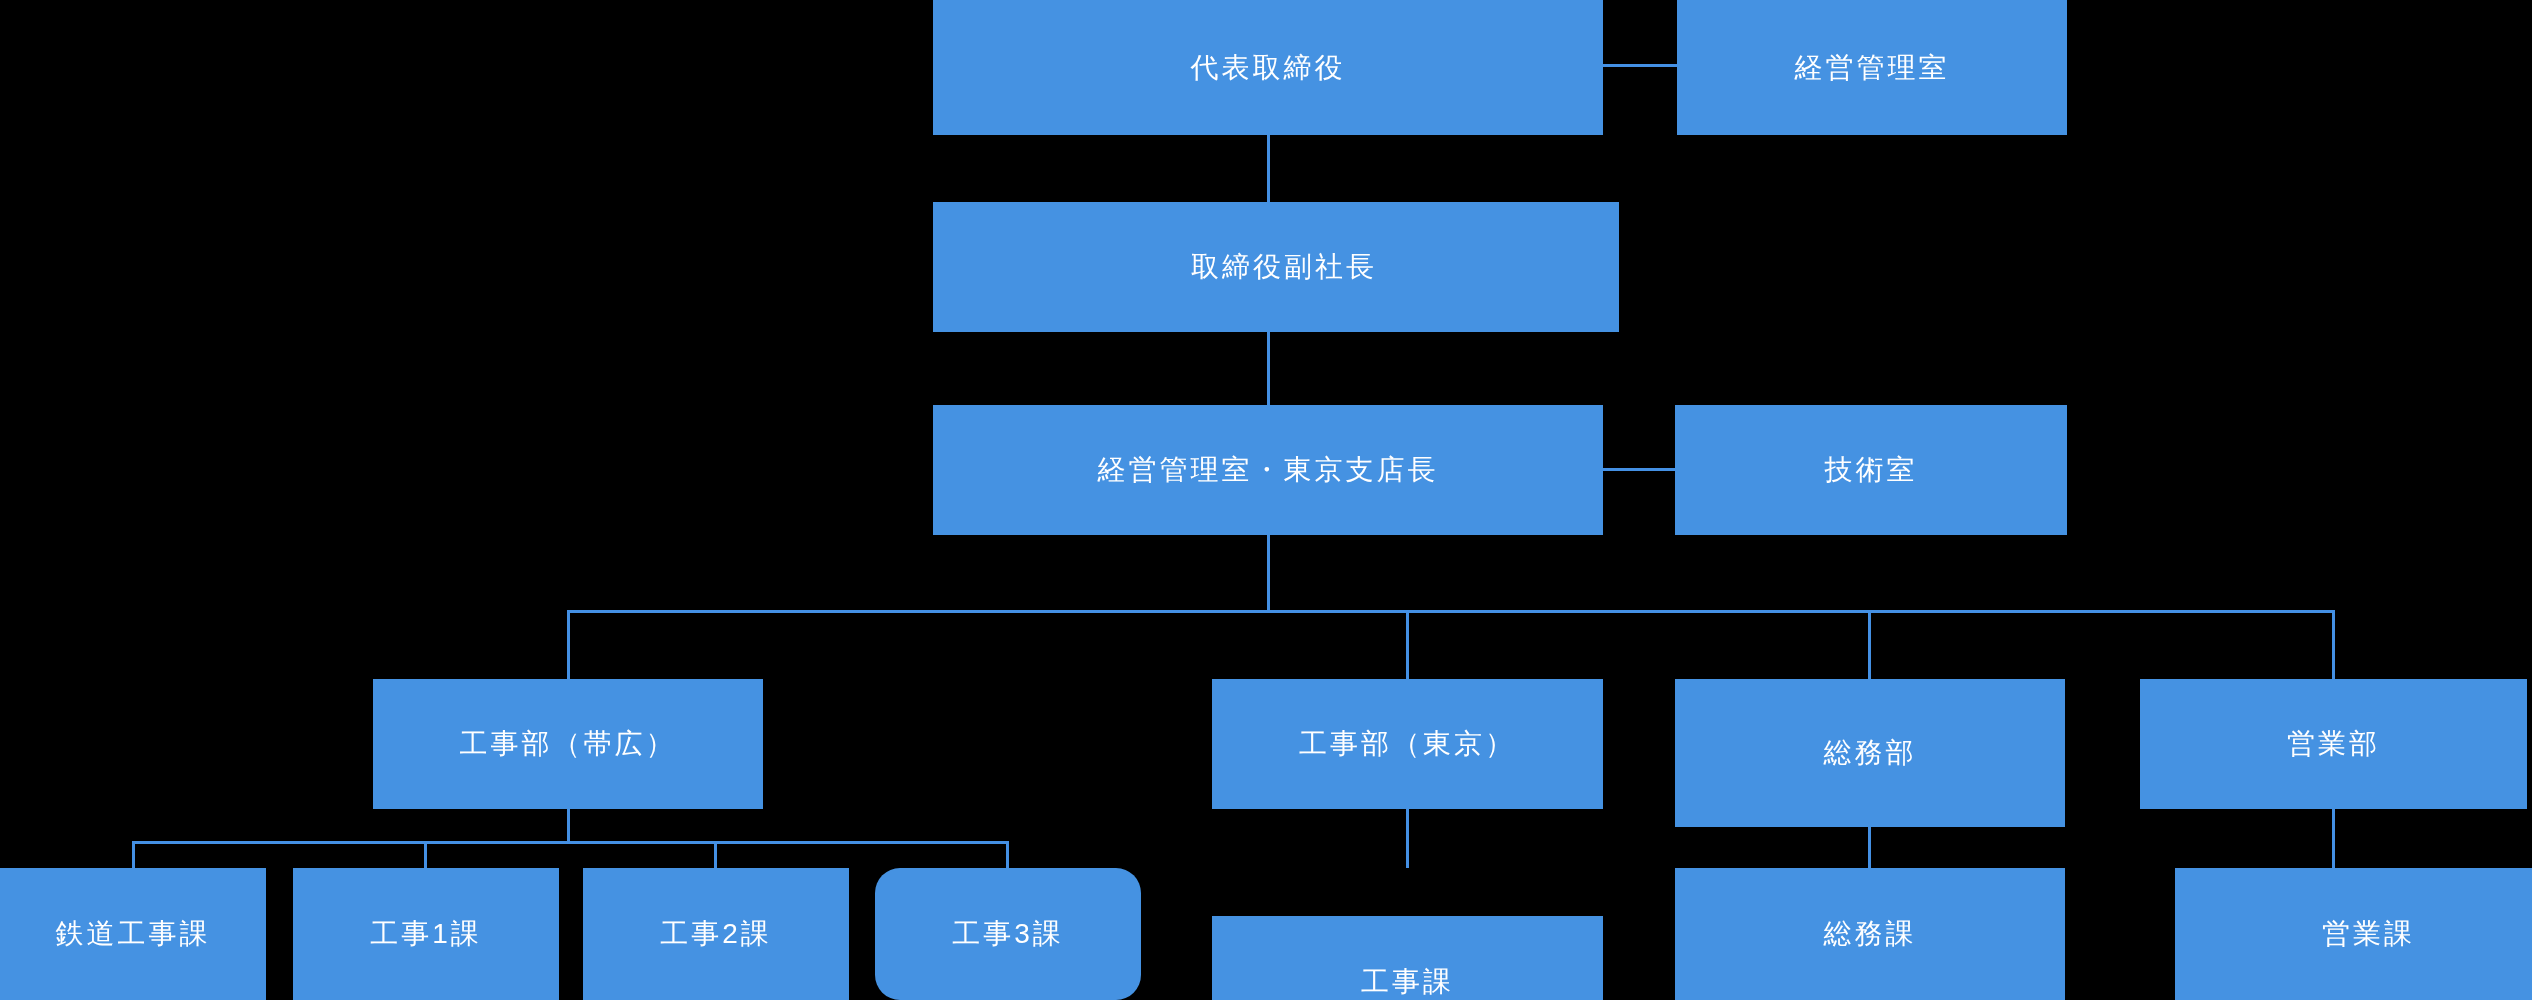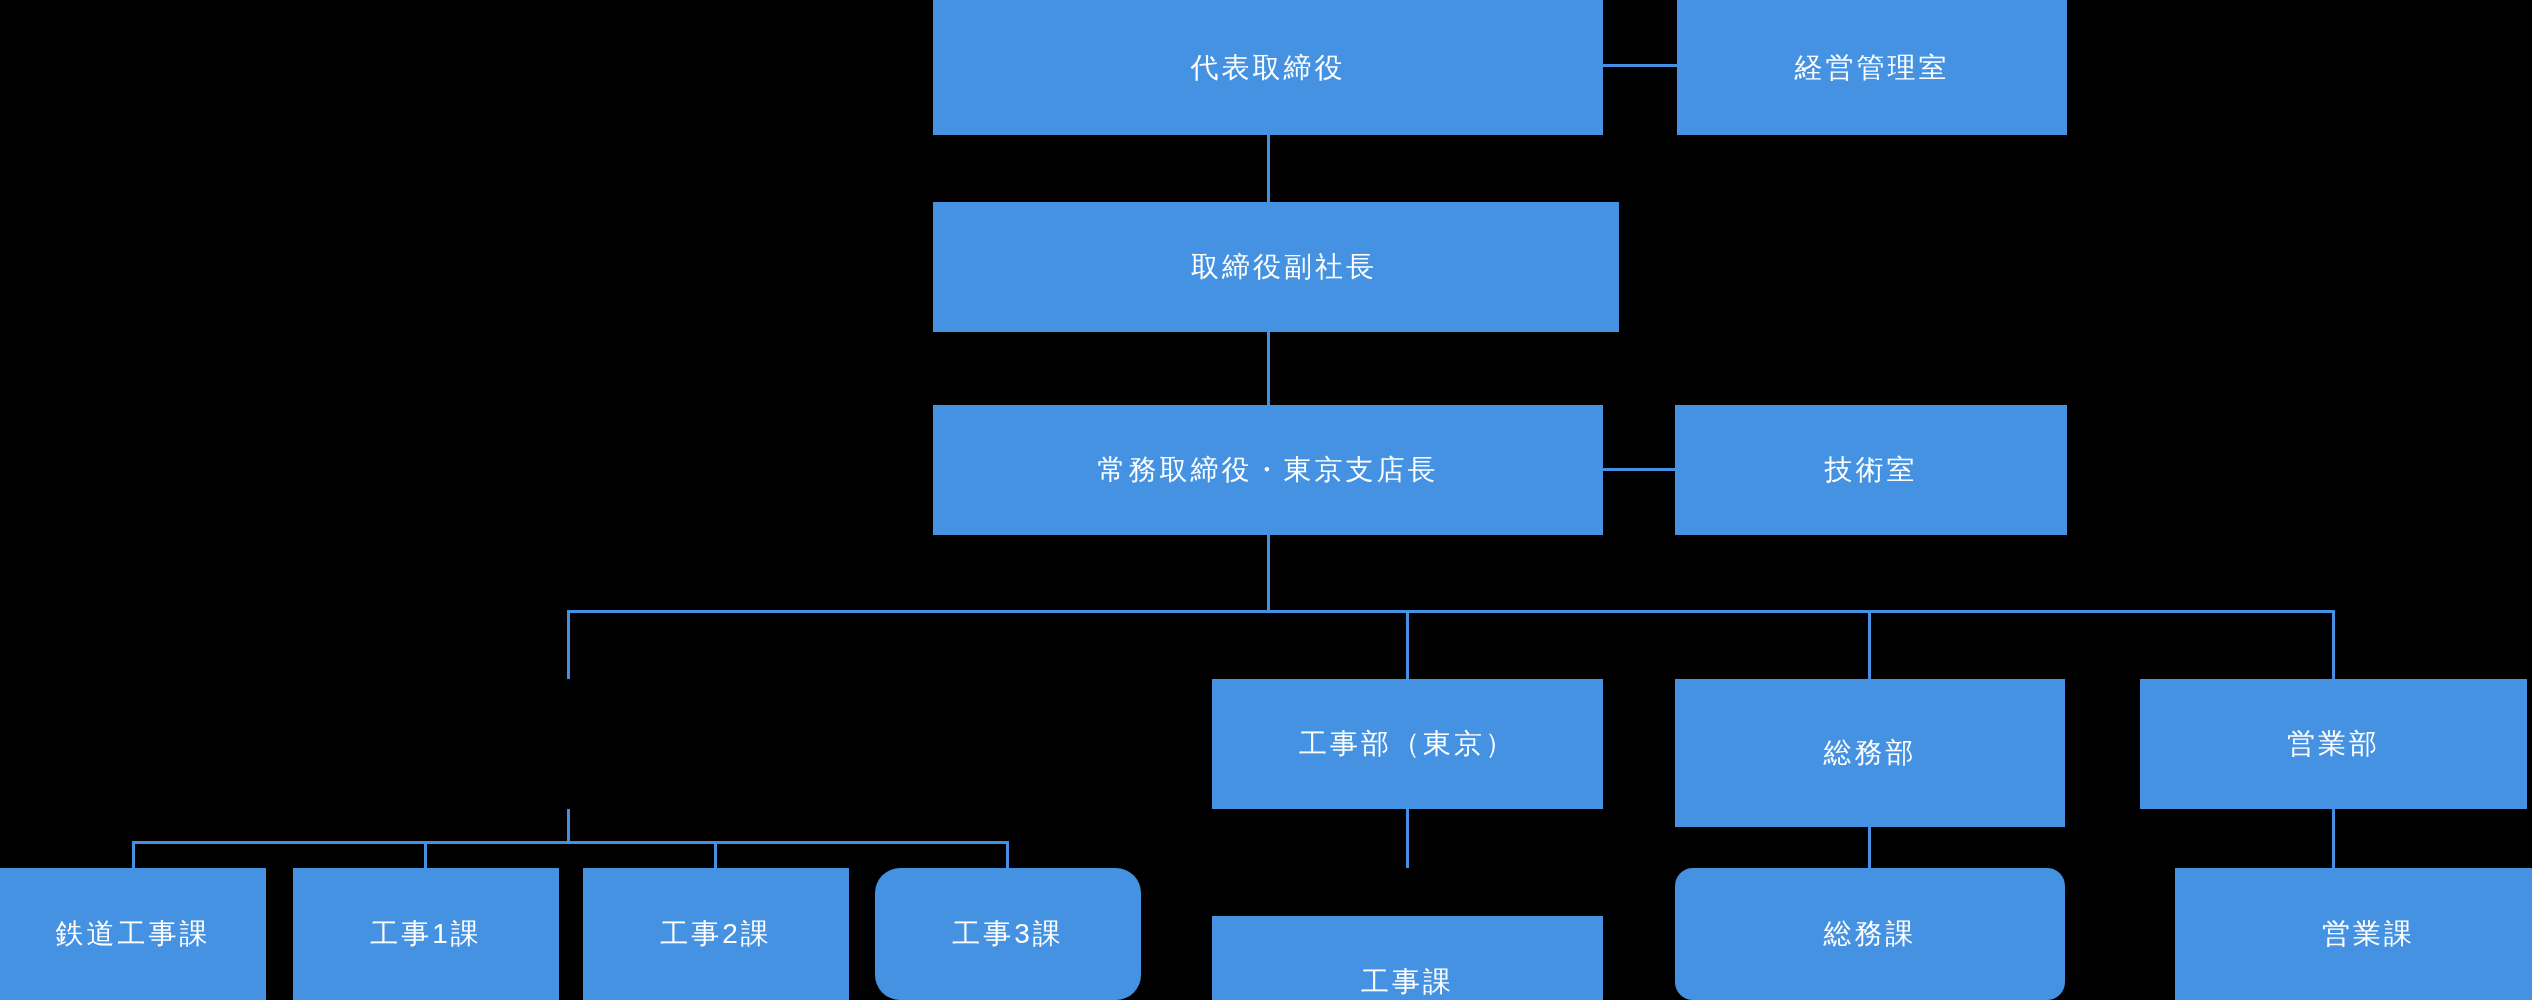--- a/index.html
+++ b/index.html
@@ -36,21 +36,21 @@
   #n-dept-obihiro       {left:373px;  top:679px; width:390px; height:130px;}
   #n-dept-tokyo         {left:1212px; top:679px; width:391px; height:130px;}
   #n-dept-general       {left:1675px; top:679px; width:390px; height:148px;}
   #n-dept-sales         {left:2140px; top:679px; width:387px; height:130px;}
   
   #n-sec-railway        {left:0;      top:868px; width:266px; height:132px;}
   #n-sec-1              {left:293px;  top:868px; width:266px; height:132px;}
   #n-sec-2              {left:583px;  top:868px; width:266px; height:132px;}
   #n-sec-3              {left:875px;  top:868px; width:266px; height:132px;border-radius:25px;}
   #n-sec-construction   {left:1212px; top:868px; width:391px; height:132px;margin-top:48px;}
-  #n-sec-general        {left:1675px; top:868px; width:390px; height:132px;border-radius:18px;}
+  #n-sec-general        {left:1675px; top:868px; width:390px; height:132px;}
   #n-sec-sales          {left:2140px; top:868px; width:387px; height:132px;margin-left:35px;}
 
   
   #c-president-mgmt     {left:1603px; top:64px;  width:74px;}
   #c-president-vice     {left:1267px; top:135px; height:67px;}
   #c-vice-managing      {left:1267px; top:332px; height:73px;}
   #c-managing-tech      {left:1603px; top:468px; width:72px;}
   #c-managing-branch    {left:1267px; top:535px; height:75px;}
   #c-branch-main        {left:567px;  top:610px; width:1768px;}
   #c-stub-obihiro       {left:567px;  top:610px; height:69px;}
@@ -88,22 +88,23 @@
   <div class="conn v" id="c-stub-sec1"></div>
   <div class="conn v" id="c-stub-sec2"></div>
   <div class="conn v" id="c-stub-sec3"></div>
   <div class="conn v" id="c-tokyo-consec"></div>
   <div class="conn v" id="c-general-gensec"></div>
   <div class="conn v" id="c-sales-salessec"></div>
 
   <div class="node" id="n-president">代表取締役</div>
   <div class="node" id="n-management-office">経営管理室</div>
   <div class="node" id="n-vice-president">取締役副社長</div>
-  <div class="node" id="n-managing-director">常務取締役・東京支店長</div>
+  <div class="node" id="n-managing-director">経営管理室・東京支店長</div>
   <div class="node" id="n-technical-office">技術室</div>
+  <div class="node" id="n-dept-obihiro">工事部（帯広）</div>
   <div class="node" id="n-dept-tokyo">工事部（東京）</div>
   <div class="node" id="n-dept-general">総務部</div>
   <div class="node" id="n-dept-sales">営業部</div>
   <div class="node" id="n-sec-railway">鉄道工事課</div>
   <div class="node" id="n-sec-1">工事1課</div>
   <div class="node" id="n-sec-2">工事2課</div>
   <div class="node" id="n-sec-3">工事3課</div>
   <div class="node" id="n-sec-construction">工事課</div>
   <div class="node" id="n-sec-general">総務課</div>
   <div class="node" id="n-sec-sales">営業課</div>

